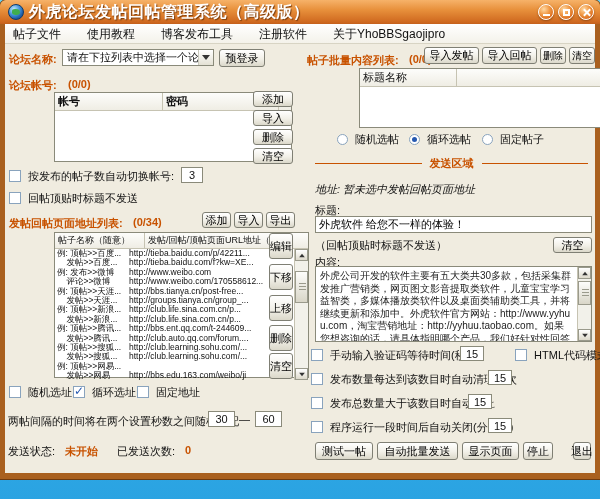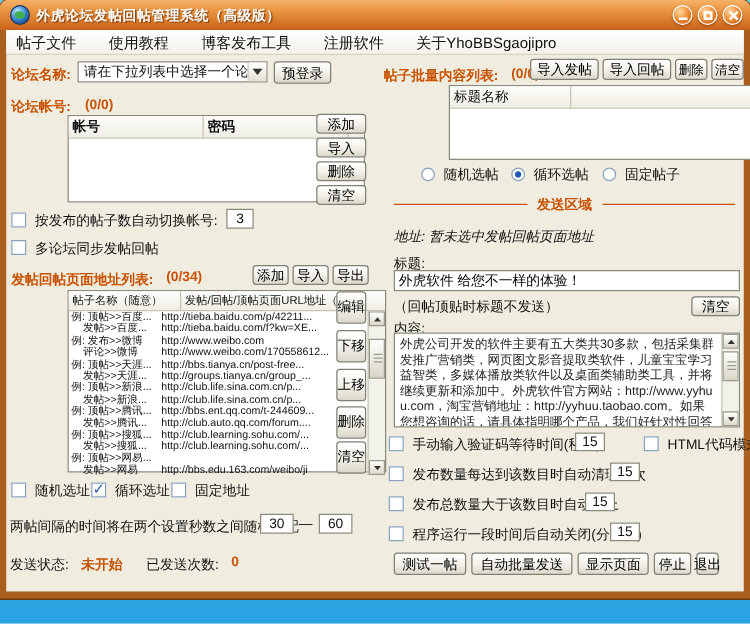--- a/index.html
+++ b/index.html
@@ -11,21 +11,21 @@
             border-left:5px solid #a9601f; border-right:5px solid #a9601f; border-bottom:6px solid #a9601f;
             border-radius:7px 7px 0 0; background:#f0ece0; box-shadow:0 0 0 1px #6d3a10; }
   .titlebar { position:relative; height:24px; border-radius:6px 6px 0 0;
               background:linear-gradient(180deg,#f6b269 0%,#e8913c 40%,#d06a20 90%,#c4601c 100%);
               display:flex; align-items:center; padding:0 6px; margin:-0px -5px 0 -5px; }
   .app-icon { width:16px; height:16px; border-radius:50%; margin:0 5px 0 2px;
               background:radial-gradient(circle at 35% 30%,#bfe9ff 0%,#3f8fd6 45%,#1f5fa8 70%,#16477e 100%);
               border:1px solid #0e3a6b; position:relative; }
   .app-icon::after { content:""; position:absolute; left:3px; top:4px; width:8px; height:6px;
               background:#3fae4e; border-radius:40% 60% 50% 50%; }
-  .title-text { color:#fff; font-size:11px; font-weight:bold; text-shadow:1px 1px 1px #7a3c0c; letter-spacing:.5px; }
+  .title-text { color:#fff; font-size:16px; font-weight:bold; text-shadow:1px 1px 1px #7a3c0c; letter-spacing:.5px; }
   .win-controls { margin-left:auto; display:flex; gap:4px; }
   .win-btn { width:16px; height:16px; border-radius:50%; border:1px solid #fff;
              background:radial-gradient(circle at 35% 30%,#ffd9a3 0%,#ef9440 45%,#d86a1e 80%);
              position:relative; cursor:pointer; box-shadow:0 1px 2px rgba(90,40,0,.5); }
   .win-btn .g-min { position:absolute; left:4px; top:9px; width:7px; height:2px; background:#fff; }
   .win-btn .g-max { position:absolute; left:4px; top:4px; width:7px; height:7px; border:2px solid #fff; }
   .win-btn .g-close::before, .win-btn .g-close::after { content:""; position:absolute; left:7px; top:3px;
              width:2px; height:9px; background:#fff; }
   .win-btn .g-close::before { transform:rotate(45deg); } .win-btn .g-close::after { transform:rotate(-45deg); }
   .menubar { height:20px; background:linear-gradient(180deg,#ffffff,#f4f2ea); border-bottom:1px solid #d8d4c4;
@@ -129,21 +129,21 @@
       <div class="abs btn" style="left:248px; top:85px;  width:40px; height:16px;">删除</div>
       <div class="abs btn" style="left:248px; top:104px; width:40px; height:16px;">清空</div>
 
       <div class="abs" style="left:4px; top:125px;">
         <span class="chk"></span>
         <span>按发布的帖子数自动切换帐号:</span>
       </div>
       <div class="abs spin" style="left:176px; top:123px; width:22px; height:16px;">3</div>
       <div class="abs" style="left:4px; top:147px;">
         <span class="chk"></span>
-        <span>多论坛同步发帖回帖</span>
+        <span>回帖顶贴时标题不发送</span>
       </div>
 
       <span class="abs lbl-orange" style="left:4px; top:172px;">发帖回帖页面地址列表:</span>
       <span class="abs cnt" style="left:128px; top:172px;">(0/34)</span>
       <div class="abs btn" style="left:197px; top:168px; width:29px; height:16px;">添加</div>
       <div class="abs btn" style="left:229px; top:168px; width:29px; height:16px;">导入</div>
       <div class="abs btn" style="left:261px; top:168px; width:29px; height:16px;">导出</div>
 
       <div class="abs panel" style="left:5px; top:188px; width:255px; height:146px;">
         <div class="thead" style="font-size:9px;">
@@ -289,16 +289,16 @@
       <div class="abs" style="left:306px; top:376px; white-space:nowrap;">
         <span class="chk"></span>
         <span>程序运行一段时间后自动关闭(分钟数)</span>
       </div>
       <div class="abs spin" style="left:483px; top:374px; width:24px; height:15px;">15</div>
 
       <div class="abs btn" style="left:310px; top:398px; width:58px; height:18px;">测试一帖</div>
       <div class="abs btn" style="left:372px; top:398px; width:81px; height:18px;">自动批量发送</div>
       <div class="abs btn" style="left:457px; top:398px; width:57px; height:18px;">显示页面</div>
       <div class="abs btn" style="left:518px; top:398px; width:30px; height:18px;">停止</div>
-      <div class="abs btn" style="left:552px; top:398px; width:18px; height:18px;">退出</div>
+      <div class="abs btn" style="left:568px; top:398px; width:18px; height:18px;">退出</div>
     </div>
   </div>
 </div>
 
 </body></html>

